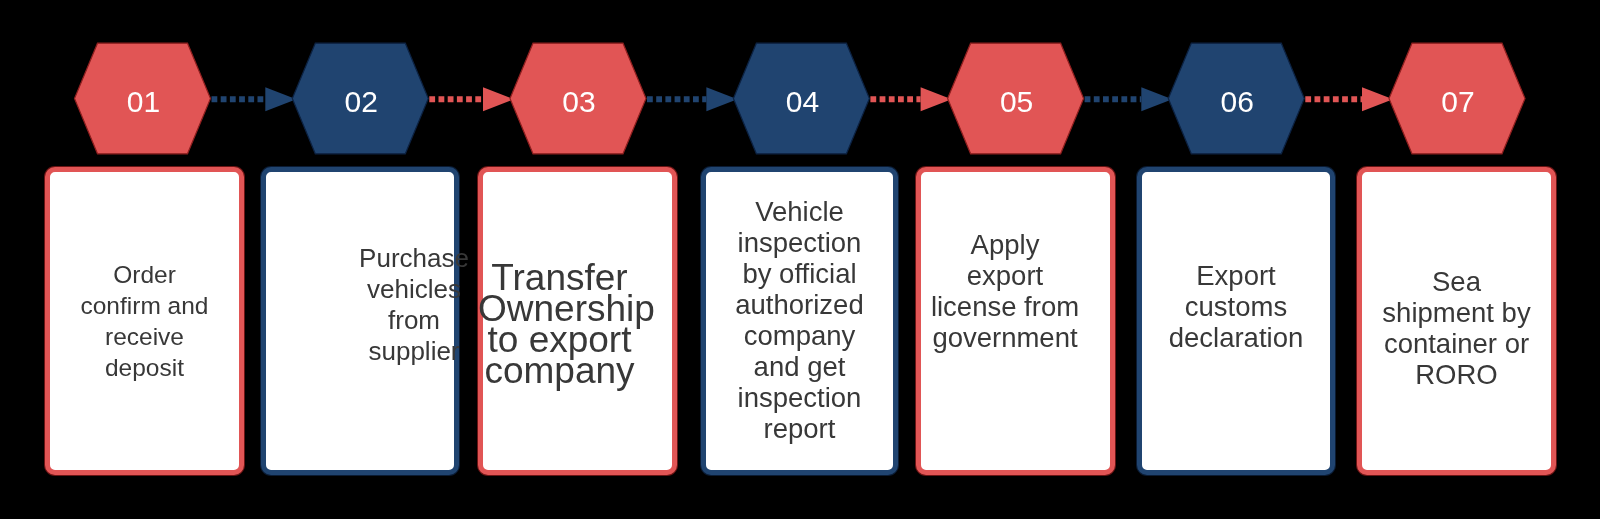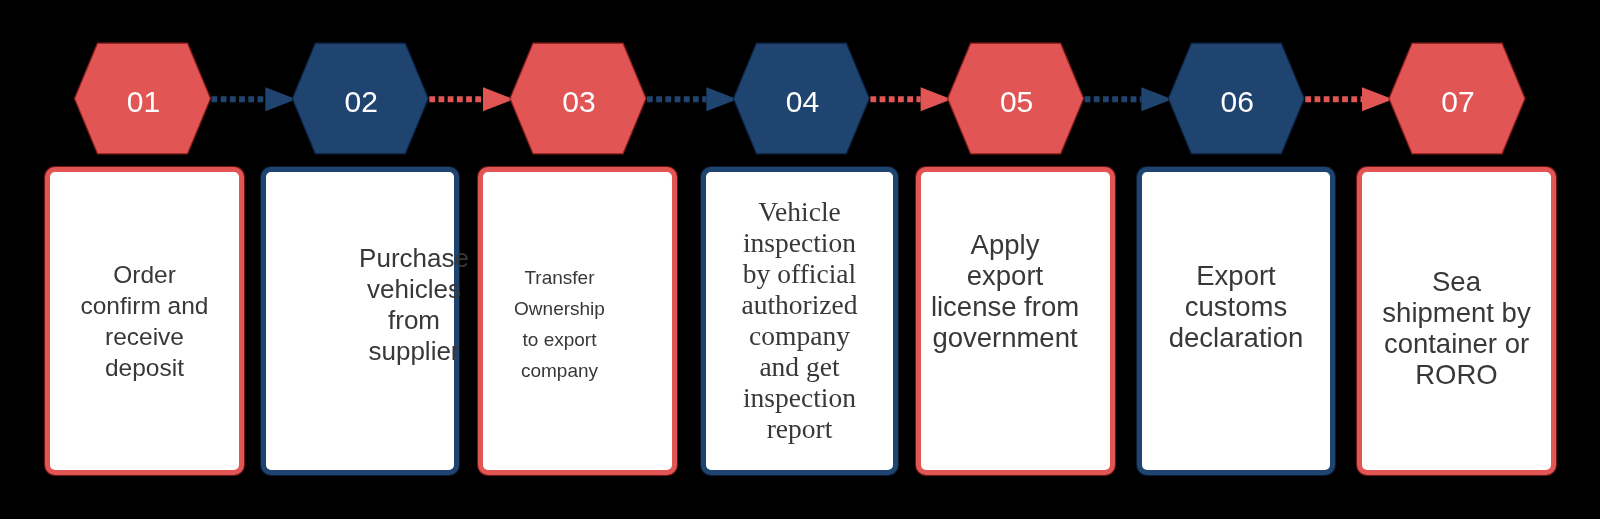--- a/index.html
+++ b/index.html
@@ -47,17 +47,17 @@
 <div class="card red" style="left:45px;width:199px;"></div>
 <div class="card blue" style="left:261px;width:198px;"></div>
 <div class="card red" style="left:478px;width:199px;"></div>
 <div class="card blue" style="left:701px;width:197px;"></div>
 <div class="card red" style="left:916px;width:199px;"></div>
 <div class="card blue" style="left:1137px;width:198px;"></div>
 <div class="card red" style="left:1357px;width:199px;"></div>
 
 <div class="txt" style="left:45px;width:199px;top:259.1px;font-size:24.5px;">Order<br>confirm and<br>receive<br>deposit</div>
 <div class="txt" style="left:261px;width:234px;top:243.2px;font-size:26px;padding-left:36px;">Purchase<br>vehicles<br>from<br>supplier</div>
-<div class="txt" style="left:478px;width:163px;top:262px;font-size:19px;">Transfer<br>Ownership<br>to export<br>company</div>
-<div class="txt" style="left:701px;width:197px;top:195.7px;font-size:27.5px;font-family:Liberation Serif, serif;">Vehicle<br>inspection<br>by official<br>authorized<br>company<br>and get<br>inspection<br>report</div>
+<div class="txt" style="left:478px;width:163px;top:262px;font-size:37px;">Transfer<br>Ownership<br>to export<br>company</div>
+<div class="txt" style="left:701px;width:197px;top:195.7px;font-size:27.5px;">Vehicle<br>inspection<br>by official<br>authorized<br>company<br>and get<br>inspection<br>report</div>
 <div class="txt" style="left:916px;width:178px;top:228.6px;font-size:27.5px;">Apply<br>export<br>license from<br>government</div>
 <div class="txt" style="left:1137px;width:198px;top:259.7px;font-size:27.5px;">Export<br>customs<br>declaration</div>
 <div class="txt" style="left:1357px;width:199px;top:266px;font-size:27.5px;">Sea<br>shipment by<br>container or<br>RORO</div>
 
 </body></html>

